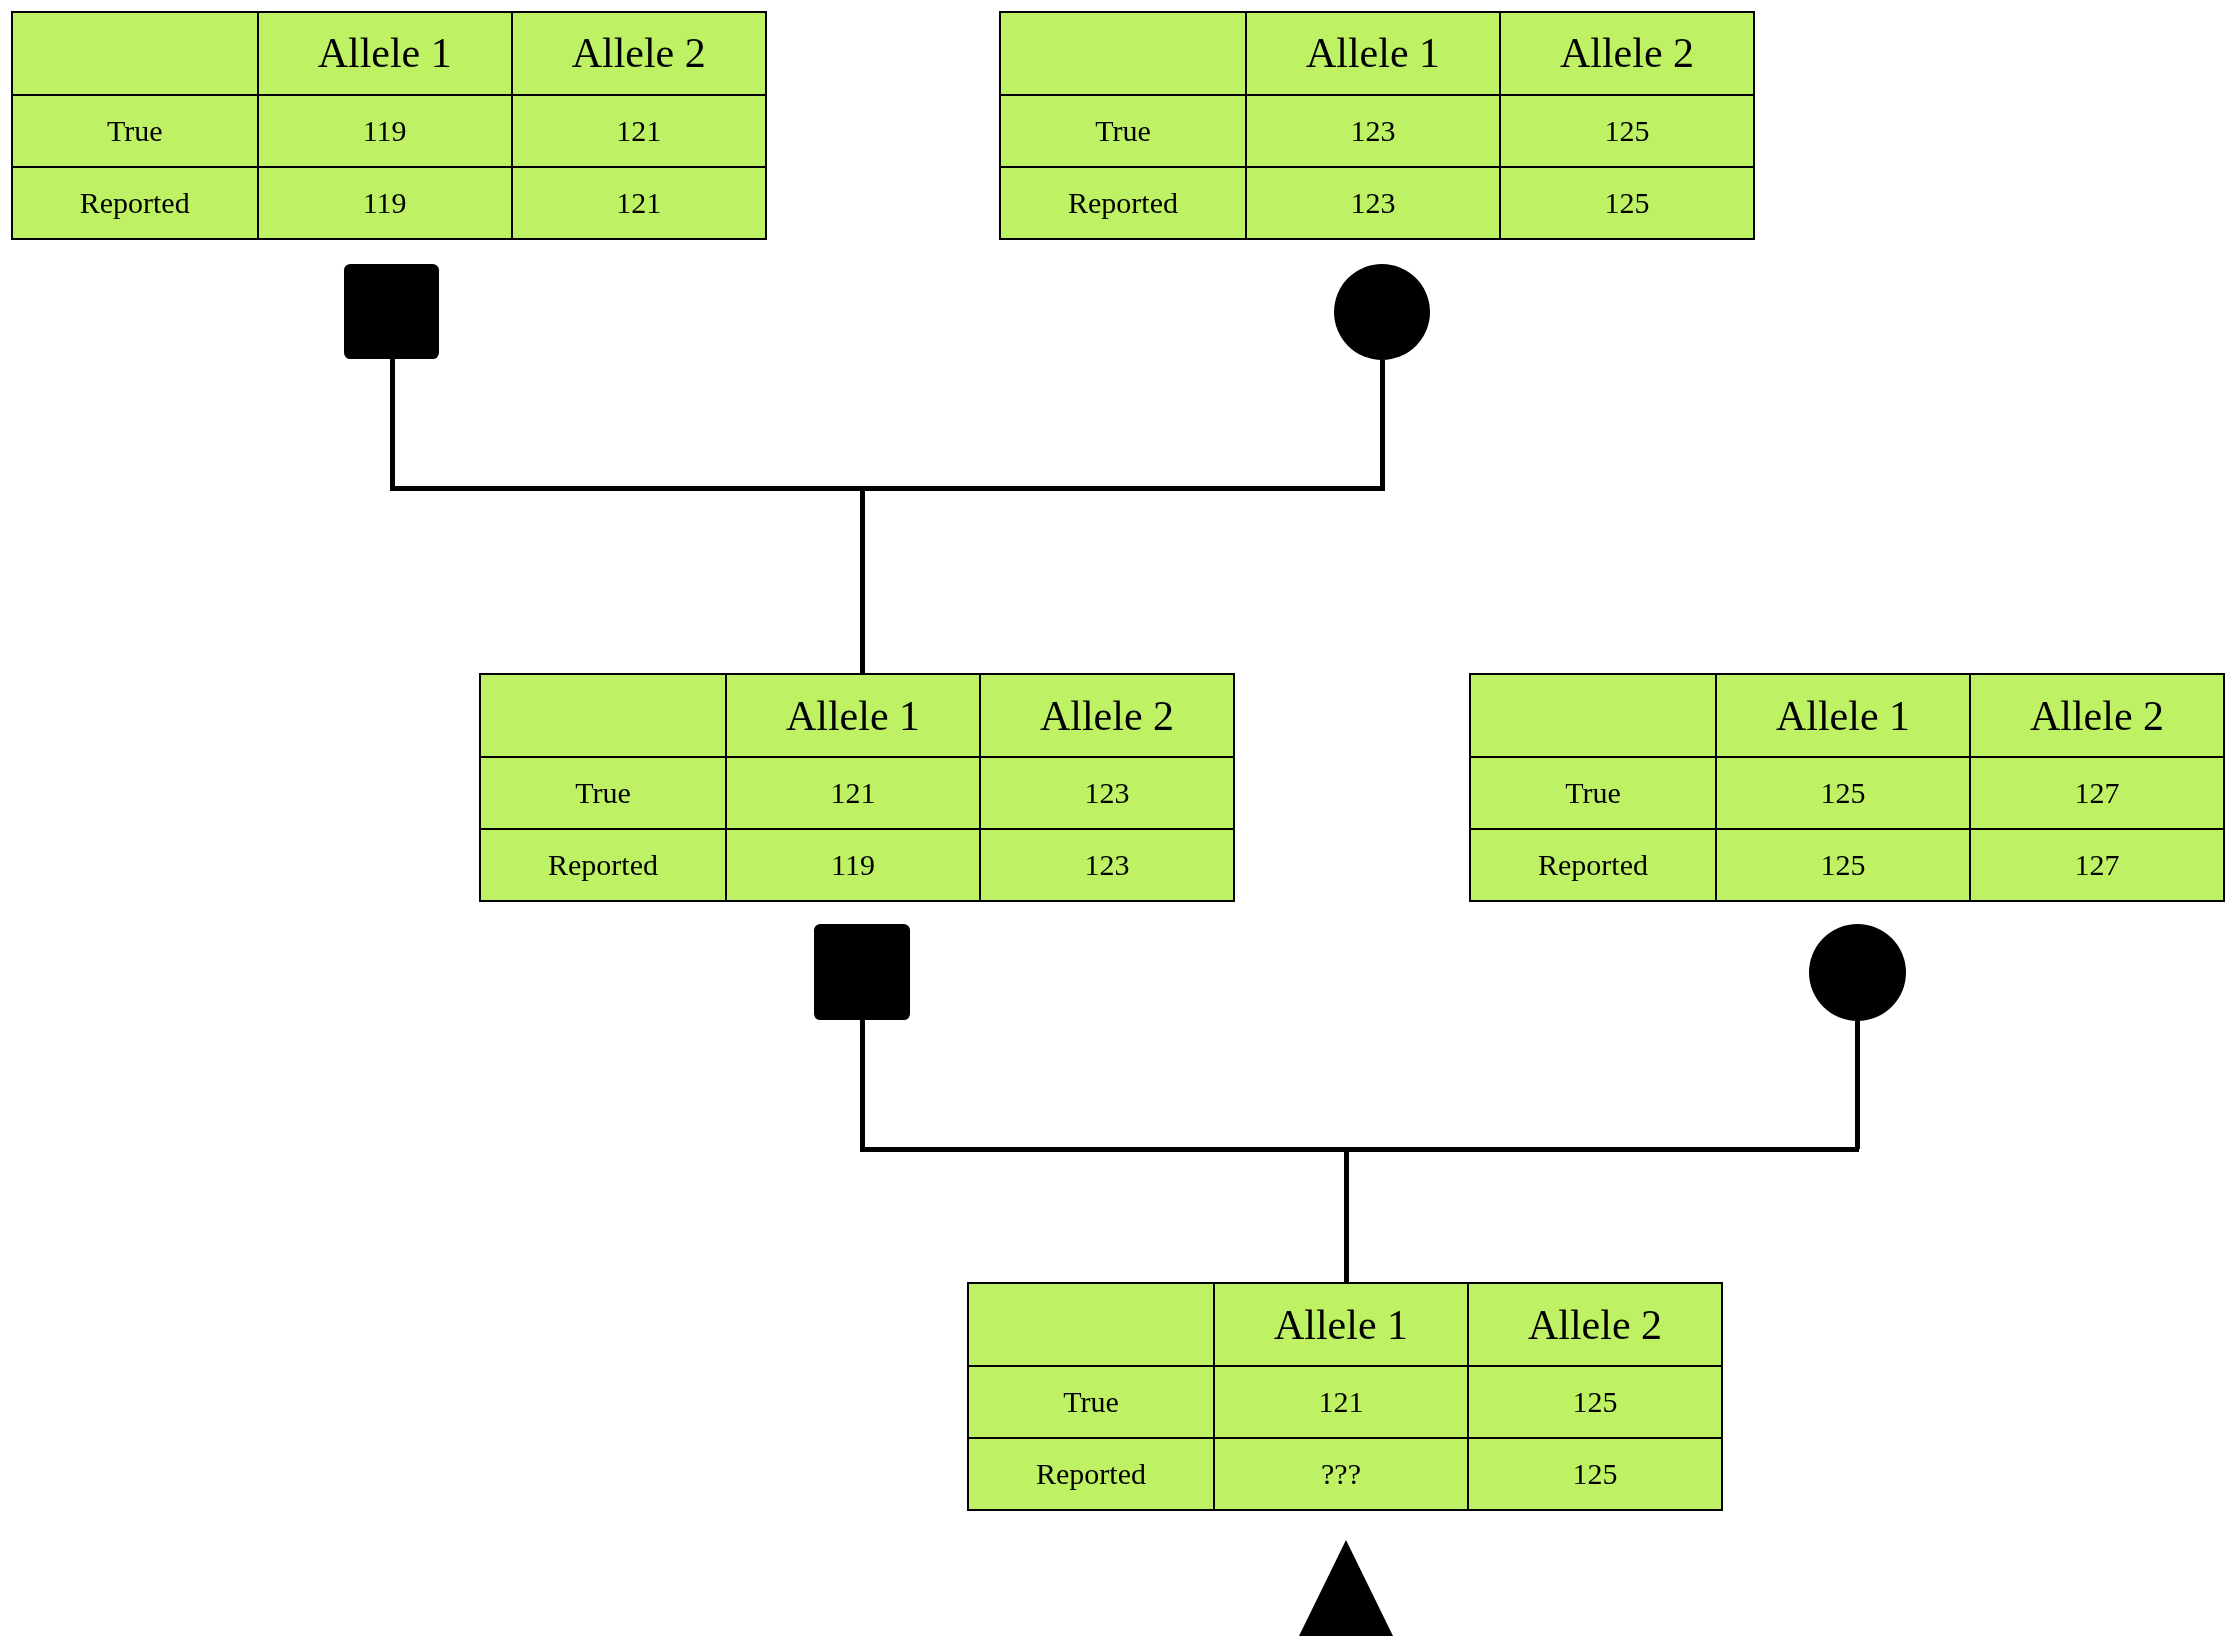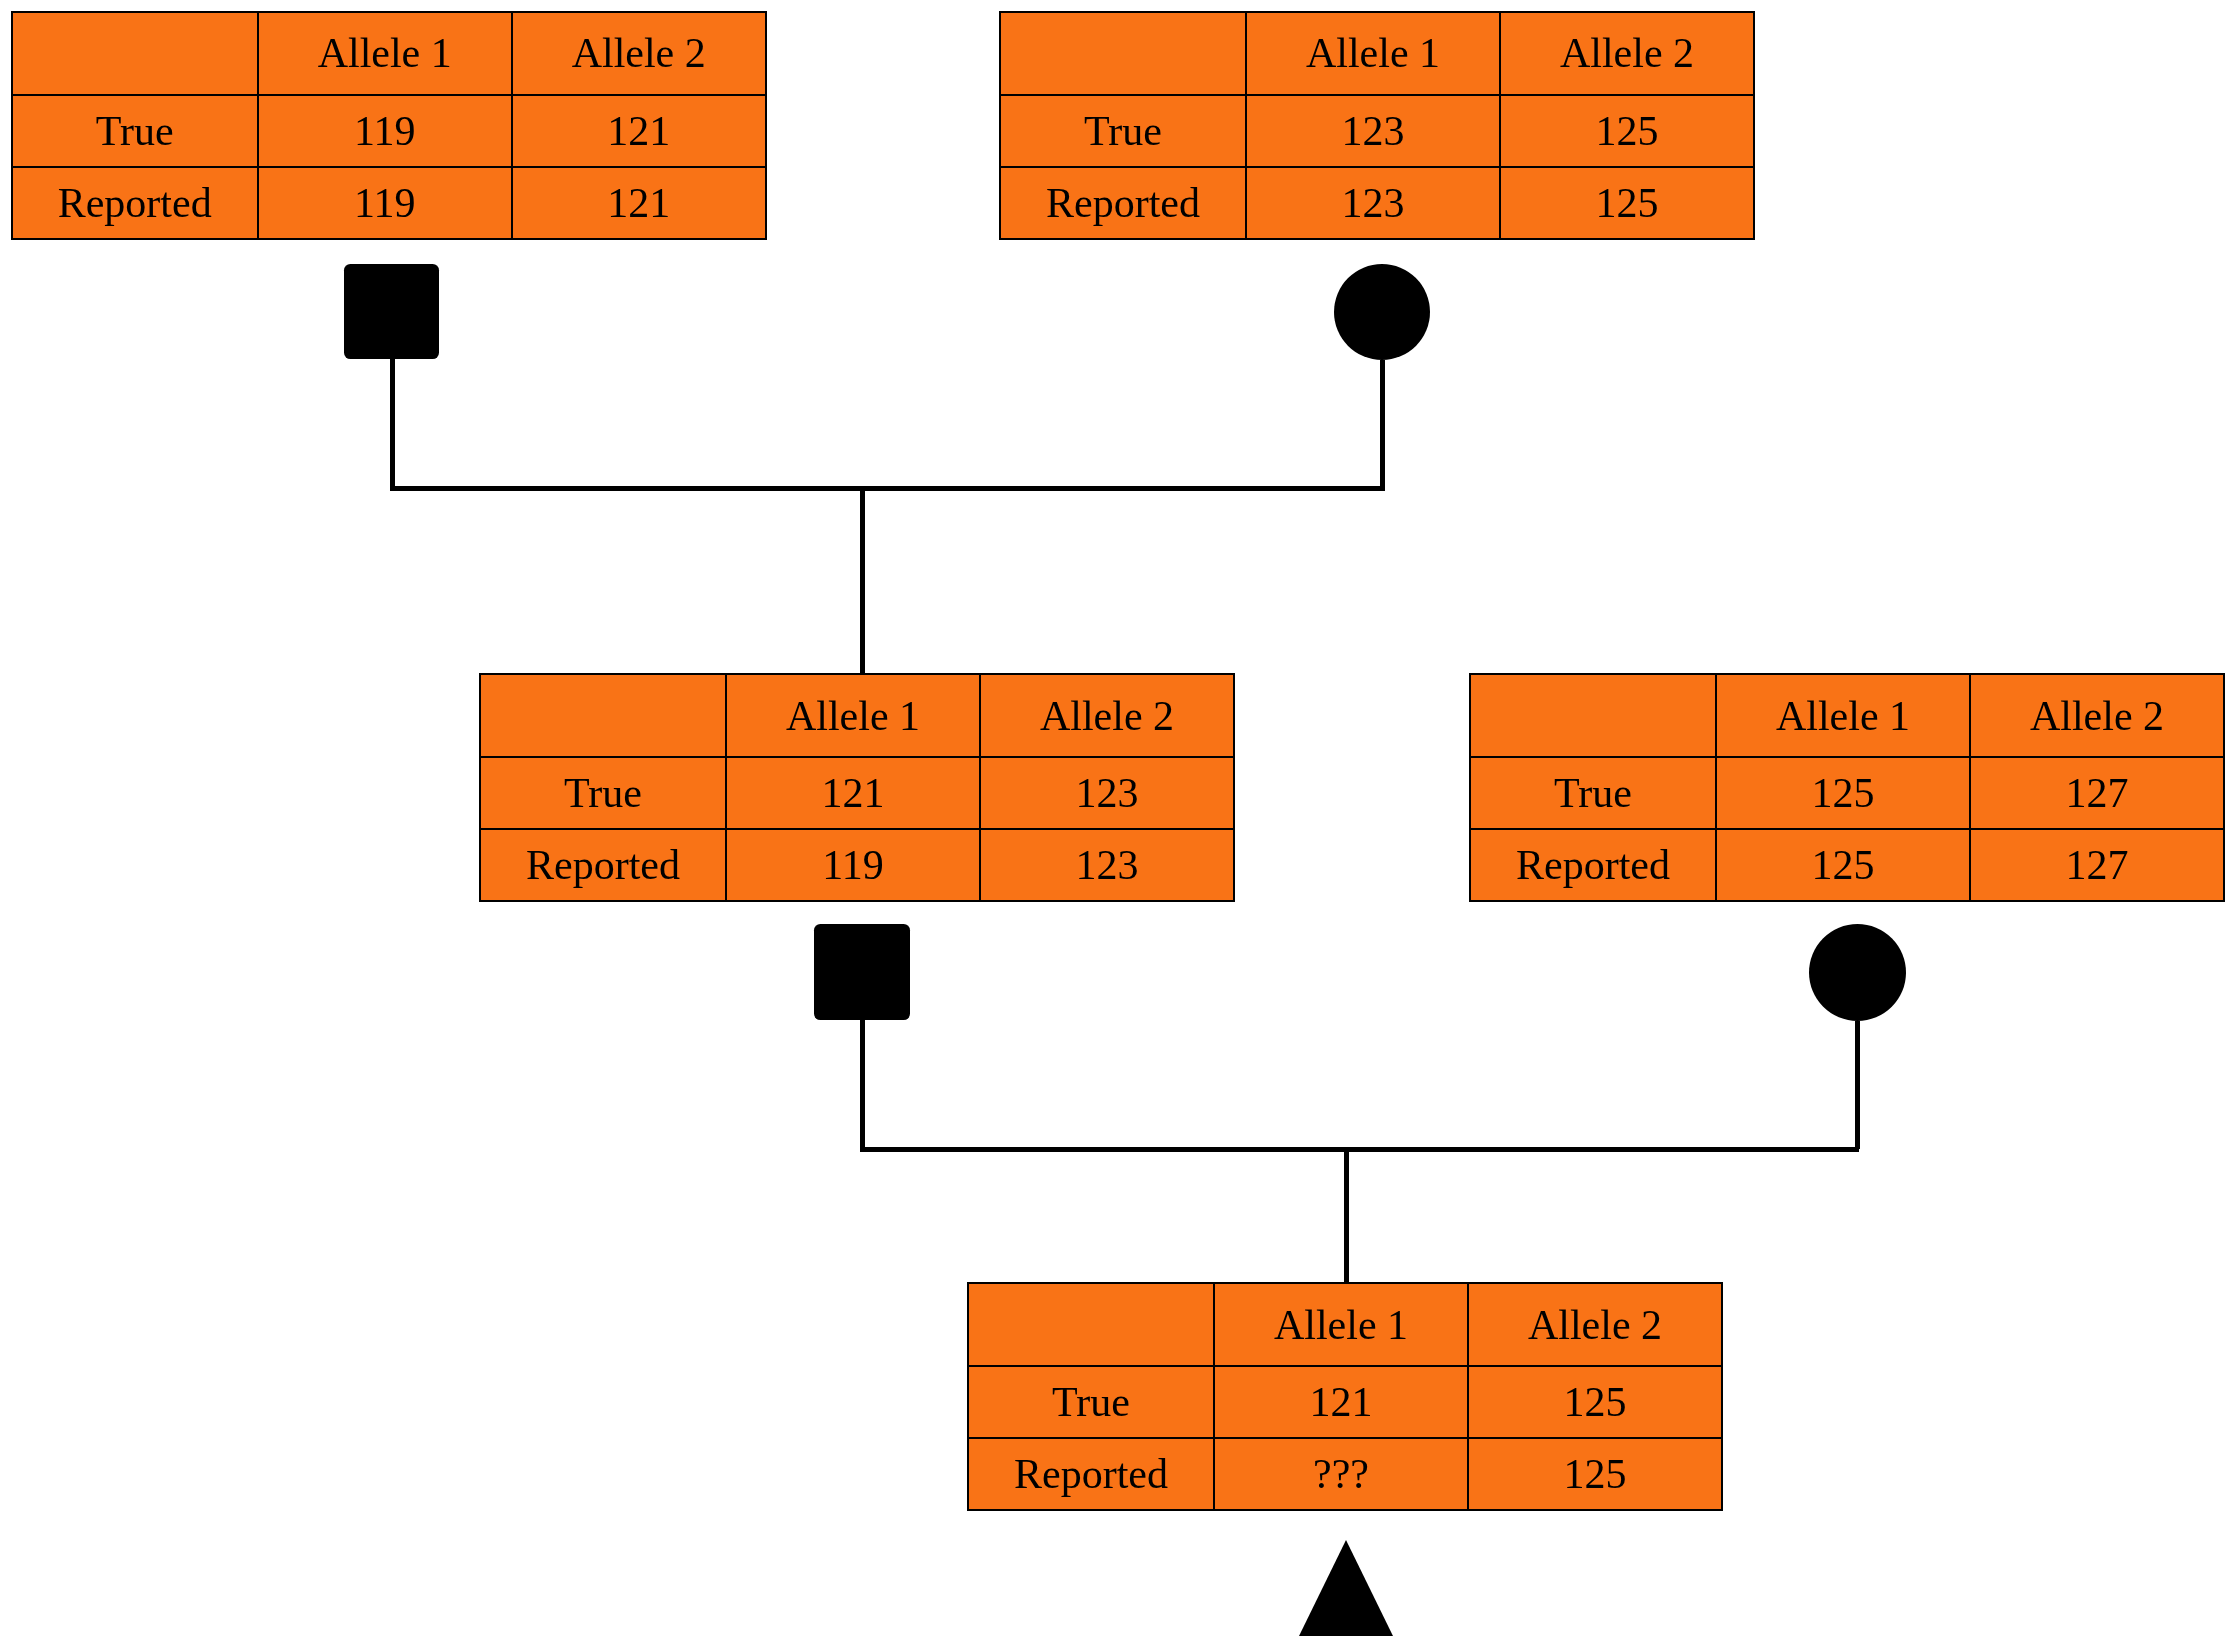--- a/index.html
+++ b/index.html
@@ -1,28 +1,28 @@
 <!DOCTYPE html>
 <html style="font-size:14.3px"><head>
 <meta charset="utf-8">
 <title>Pedigree with Allele Tables</title>
 <style>
   html,body{margin:0;padding:0;background:#ffffff;}
   body{font-family:"Liberation Serif","DejaVu Serif",serif;color:#000;}
   #canvas{position:relative;width:2239px;height:1646px;background:#fff;overflow:hidden;}
 
   
-  .allele-table{position:absolute;border-collapse:collapse;background:#f97316;
+  .allele-table{position:absolute;border-collapse:collapse;background:#bef264;
                 table-layout:fixed;border:2.7px solid #000;}
   .allele-table td,.allele-table th{border:2.7px solid #000;text-align:center;
         vertical-align:middle;font-weight:400;padding:0;
         font-family:"Liberation Serif","DejaVu Serif",serif;color:#000;}
   .allele-table .hdr-blank{}
   .allele-table th{font-size:42px;}
-  .allele-table td{font-size:42px;}
+  .allele-table td{font-size:30px;}
   .row-label{font-size:43px;}
 
   
   .sym{position:absolute;}
   .sym-square{background:#000;border-radius:6.3px;}
   .sym-circle{background:#000;border-radius:50%;}
   .sym-triangle{width:0;height:0;background:transparent;
         border-left:47px solid transparent;border-right:47px solid transparent;
         border-bottom:96px solid #000;}
 

